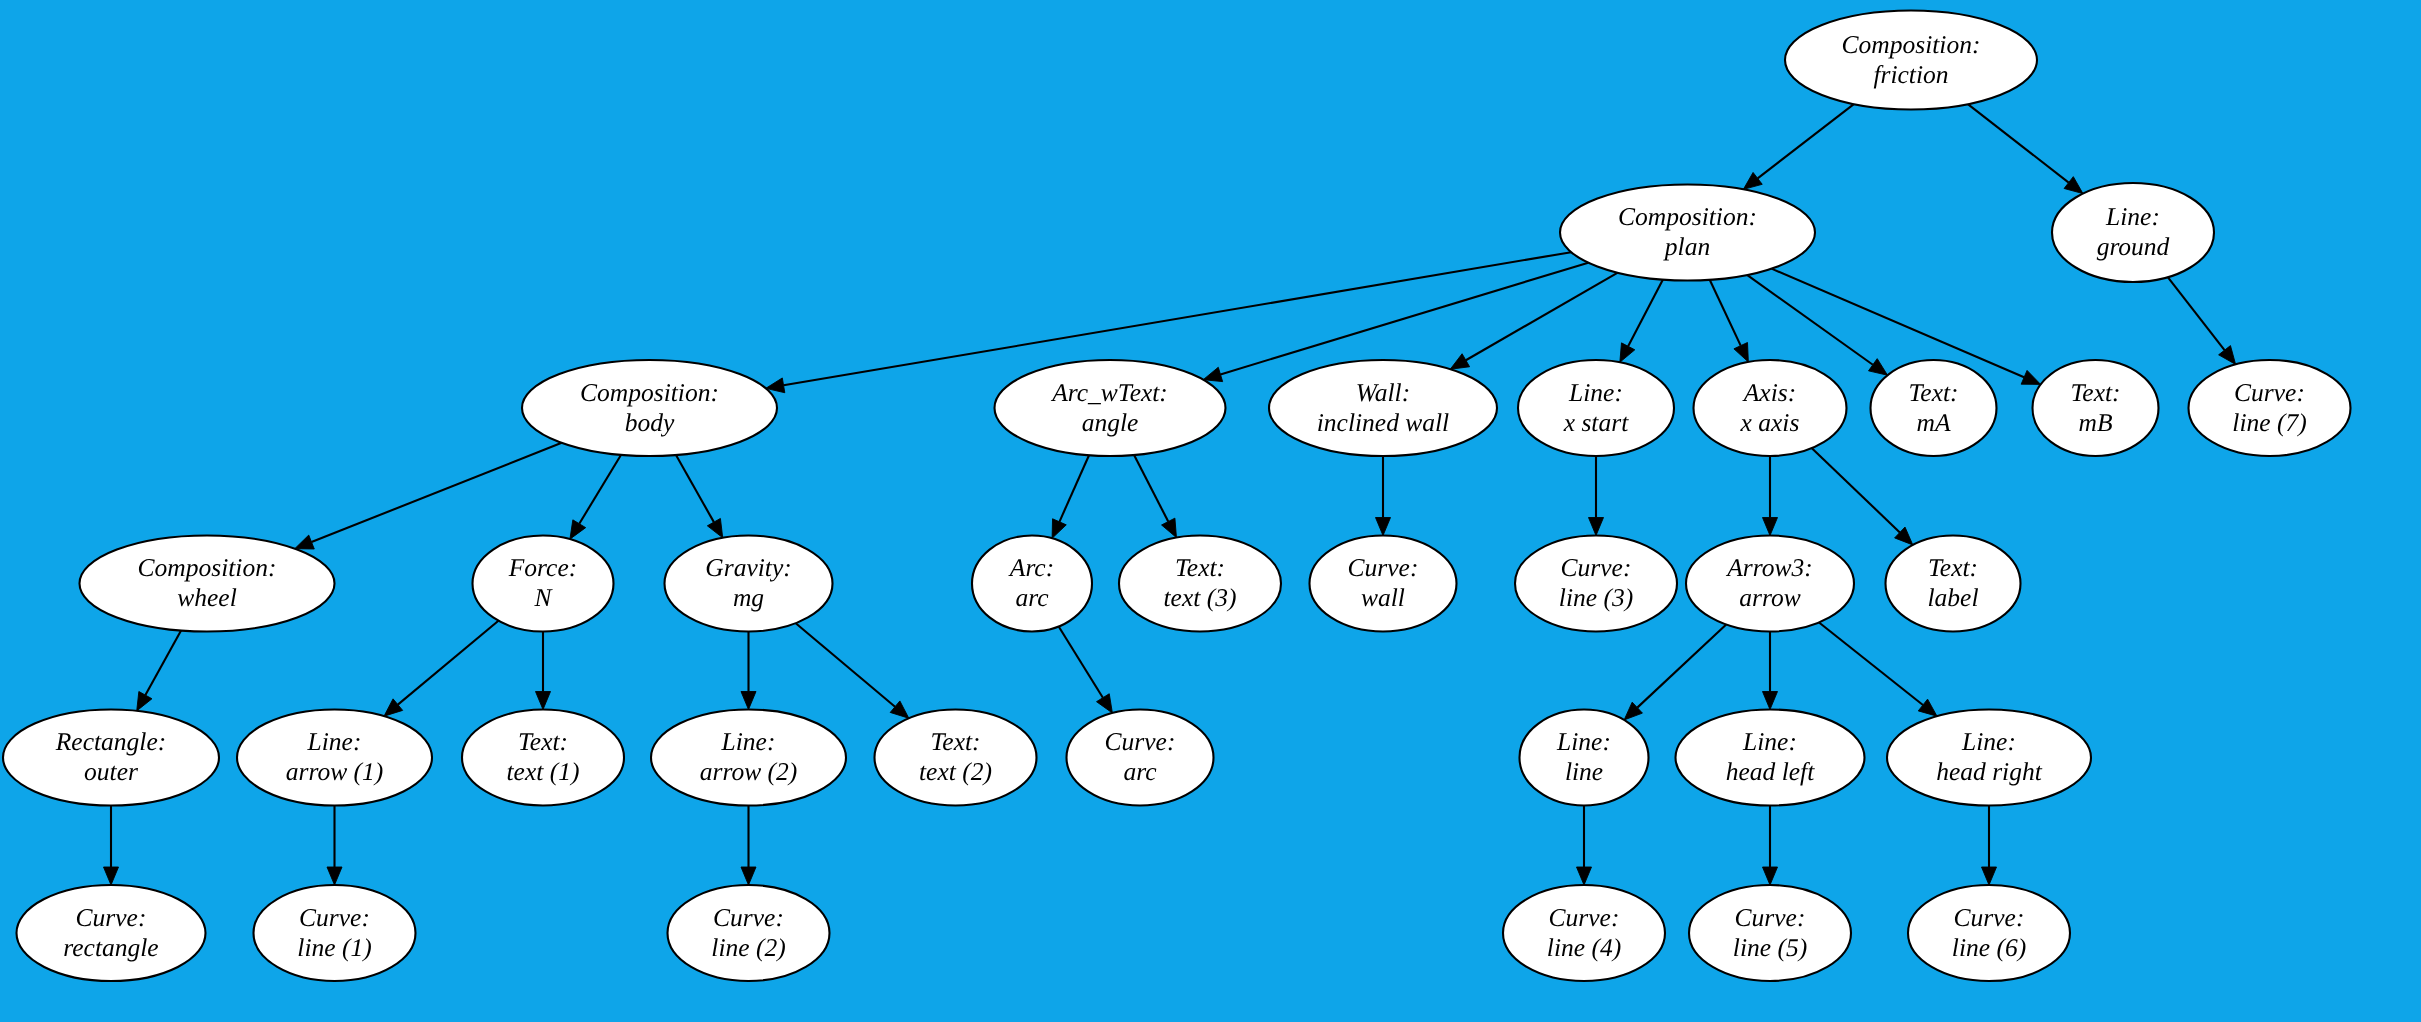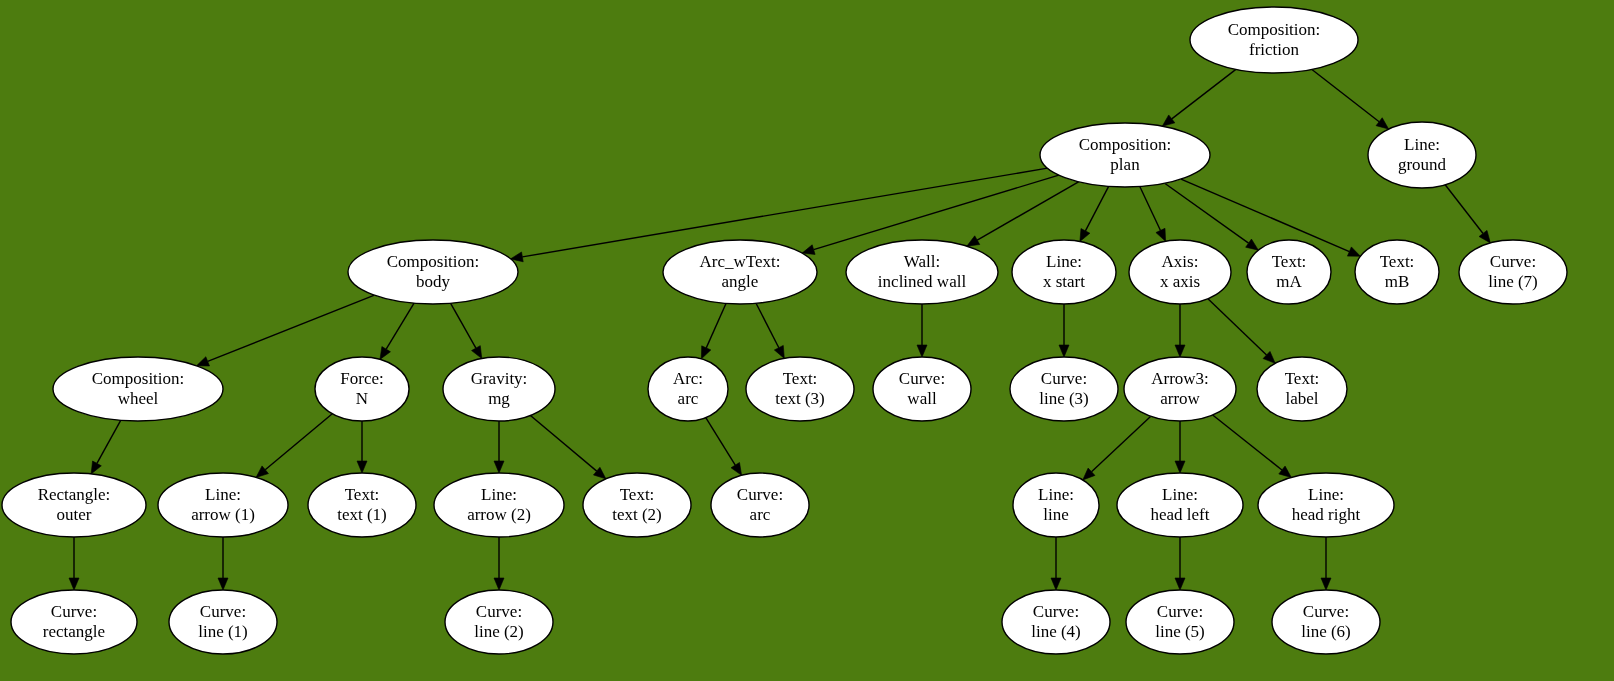--- a/index.html
+++ b/index.html
@@ -8,22 +8,23 @@
     padding: 0;
     background: #ffffff;
   }
   body {
     font-family: "Liberation Serif", "DejaVu Serif", serif;
   }
   #graph-root {
     position: relative;
     width: 1614px;
     height: 681px;
-    background: #4d7c0f;
+    background: #0ea5e9;
     overflow: hidden;
+    font-style: italic;
   }
   svg#graph-canvas {
     display: block;
     width: 1614px;
     height: 681px;
   }
   .node-ellipse {
     fill: #ffffff;
     stroke: #000000;
     stroke-width: 1.4;

